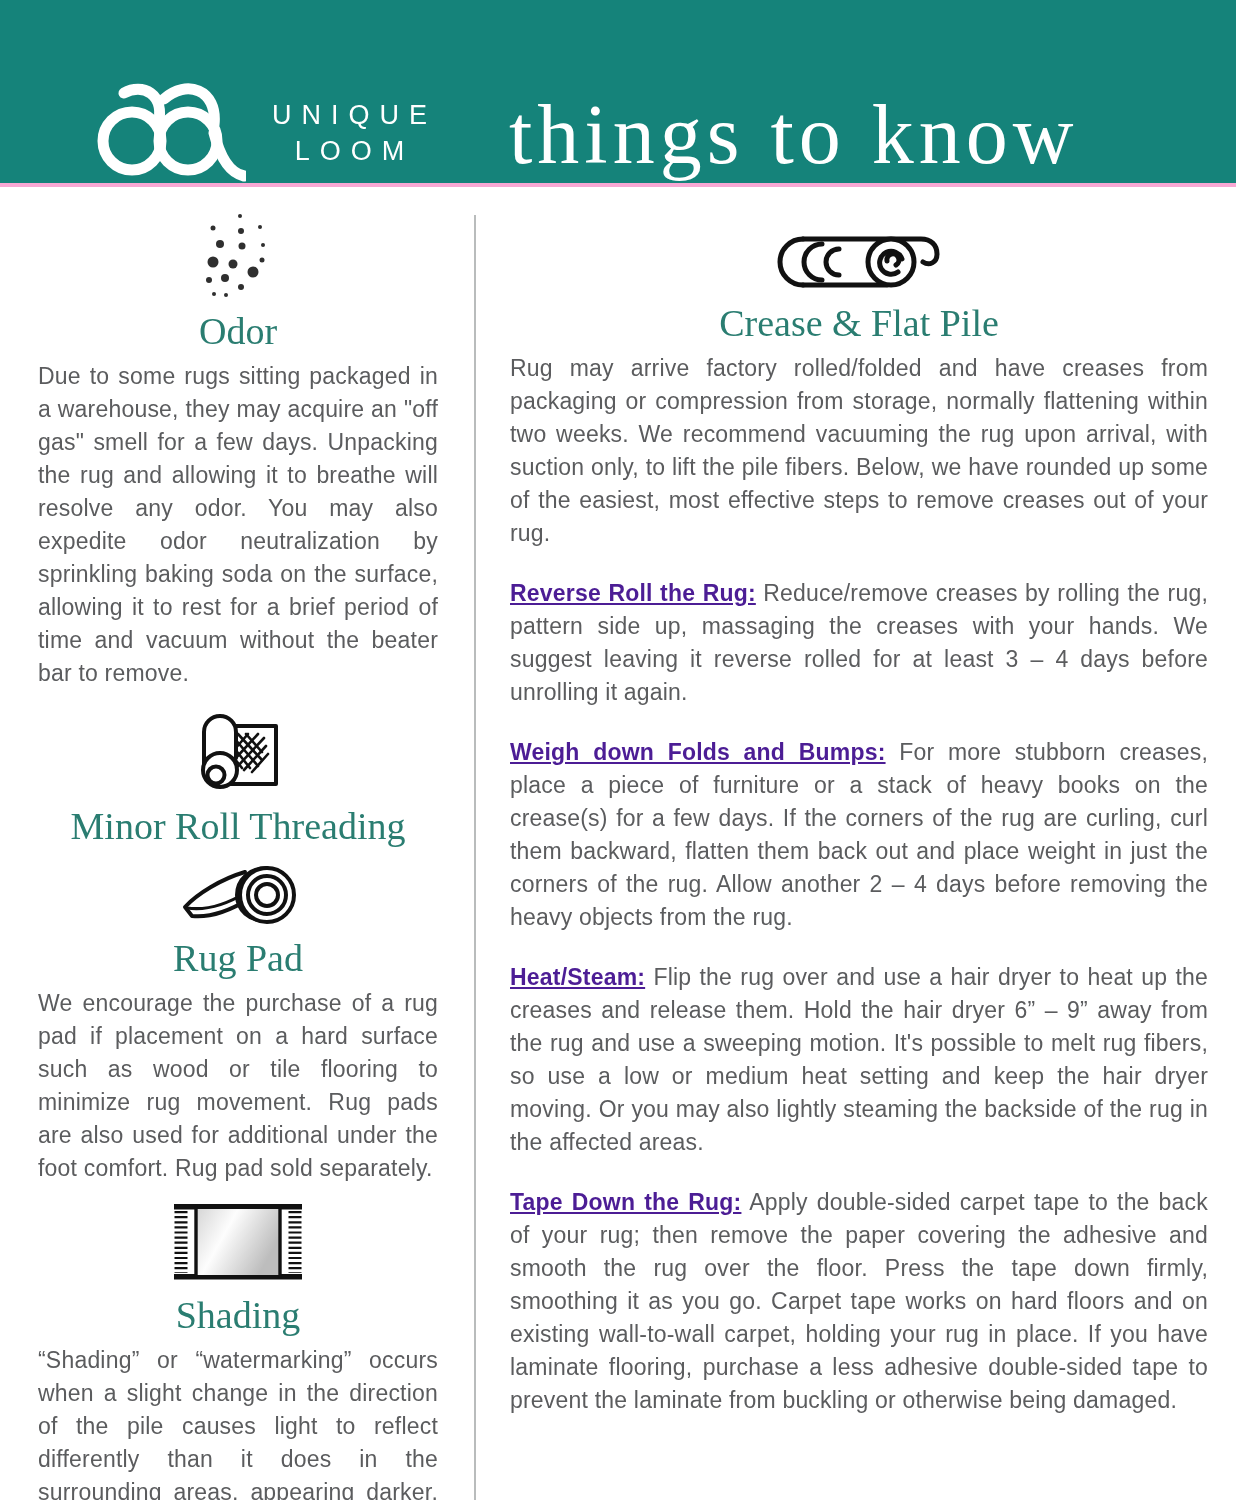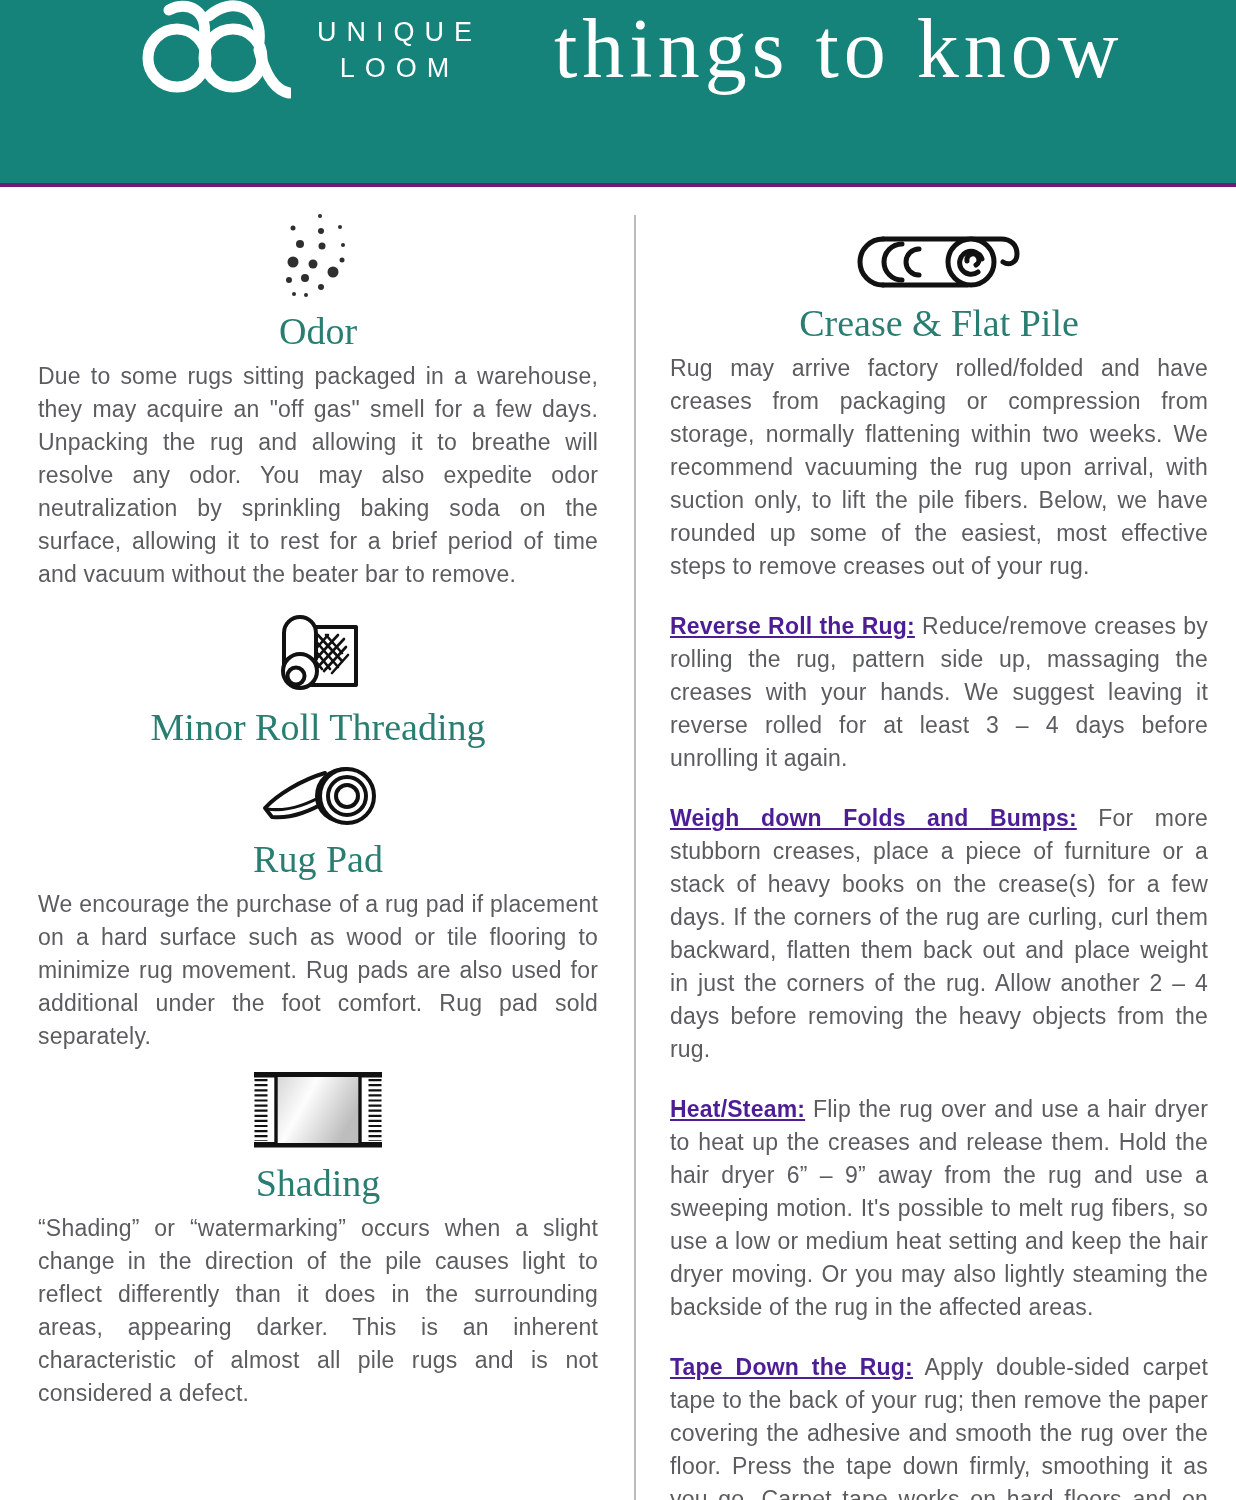--- a/index.html
+++ b/index.html
@@ -2,36 +2,36 @@
 <html><head>
 <meta charset="utf-8">
 <style>
   html,body{margin:0;padding:0;}
   body{
     width:1236px;height:1500px;overflow:hidden;background:#ffffff;
     font-family:"Liberation Sans",sans-serif;position:relative;
   }
   
   .banner{
-    height:183px;background:#15837a;border-bottom:4px solid #701a75;
-    display:flex;align-items:flex-start;padding-left:45px;
+    height:183px;background:#15837a;border-bottom:4px solid #f9a8d4;
+    display:flex;align-items:flex-end;
   }
   .logo-block{display:flex;align-items:center;margin-left:96px;}
   .logo-mark{width:150px;height:100px;}
   .brand-text{
     color:#ffffff;font-size:27px;letter-spacing:10px;line-height:36px;
     margin-left:26px;text-align:center;font-weight:400;
   }
   .banner-title{
     color:#ffffff;font-family:"Liberation Serif",serif;font-size:84px;
     letter-spacing:5px;margin-left:72px;white-space:nowrap;font-weight:400;
   }
   
   .columns{display:flex;align-items:stretch;height:1313px;}
-  .col-left{width:634px;box-sizing:border-box;padding:24px 36px 0 38px;}
+  .col-left{width:474px;box-sizing:border-box;padding:24px 36px 0 38px;}
   .divider{width:2px;background:#b9bcbc;margin-top:28px;}
   .col-right{flex:1;box-sizing:border-box;padding:32px 28px 0 34px;}
   .section{text-align:center;}
   .section + .section{margin-top:16px;}
   .icon-row{display:flex;justify-content:center;}
   h2.sec-title{
     font-family:"Liberation Serif",serif;color:#2a7d71;font-size:38px;
     font-weight:400;margin:10px 0 7px 0;line-height:44px;
   }
   p.body-text{

